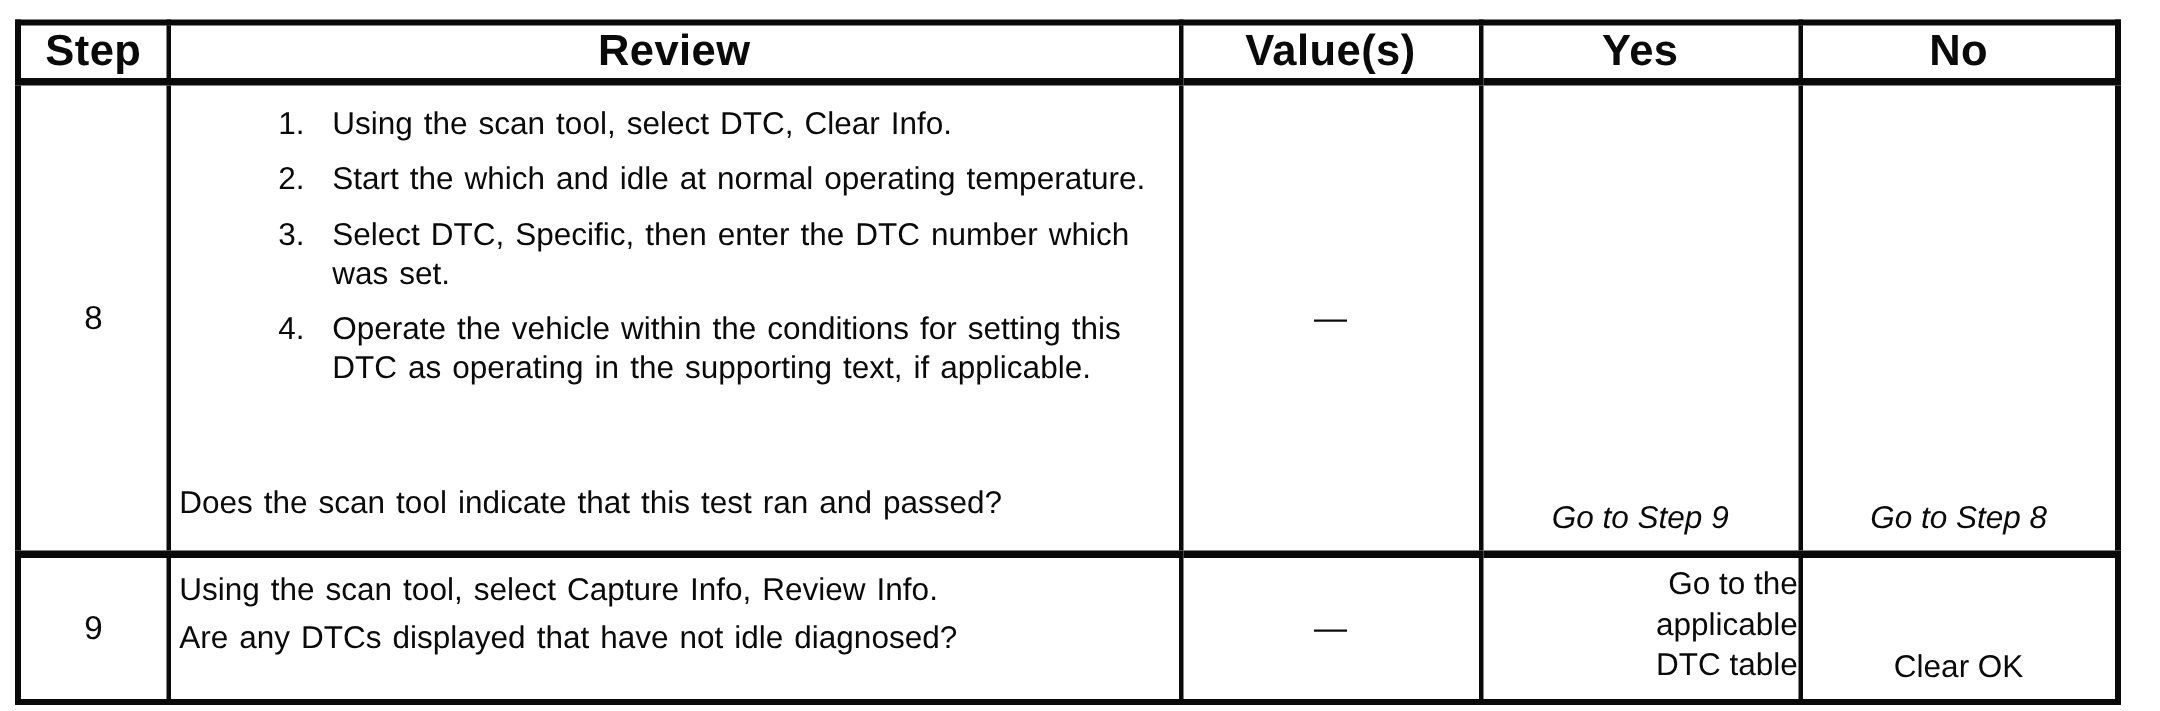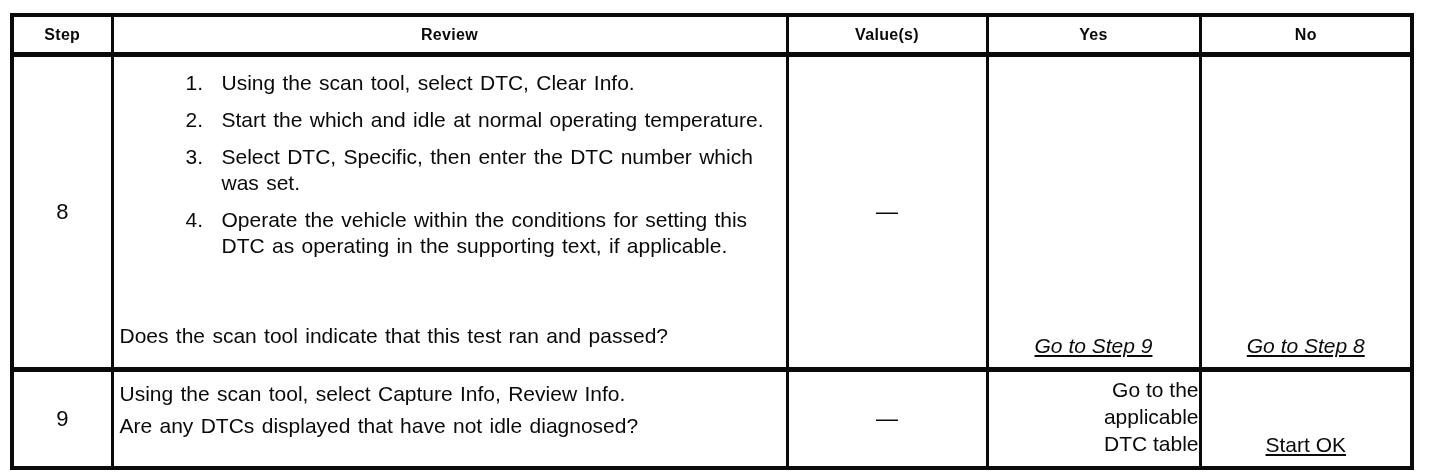--- a/index.html
+++ b/index.html
@@ -31,21 +31,21 @@
   .dtc-table th,
   .dtc-table td {
     border-left: 3px solid #0a0a0a;
     border-right: 3px solid #0a0a0a;
     padding: 0;
     overflow: hidden;
   }
   .dtc-table thead th {
     height: 35px;
     border-bottom: 5px solid #0a0a0a;
-    font-size: 16px;
+    font-size: 29px;
     font-weight: bold;
     vertical-align: middle;
     letter-spacing: 0.3px;
   }
   tr.row-8 > td {
     height: 310px;
     border-bottom: 5px solid #0a0a0a;
   }
   tr.row-9 > td {
     height: 94px;
@@ -97,21 +97,20 @@
     font-size: 22px;
   }
   td.result-bottom {
     vertical-align: bottom;
     text-align: center;
     font-size: 21px;
   }
   td.result-bottom .pad {
     display: block;
     padding-bottom: 9px;
-    text-decoration: underline;
   }
   .italic {
     font-style: italic;
   }
   td.result-top {
     vertical-align: top;
     text-align: right;
     font-size: 21px;
   }
   .wrap-narrow {
@@ -180,18 +179,18 @@
           <div class="action-lines">
             <div class="action-line">Using the scan tool, select Capture Info, Review Info.</div>
             <div class="action-line">Are any DTCs displayed that have not idle diagnosed?</div>
           </div>
         </td>
         <td class="value-cell">—</td>
         <td class="result-top">
           <span class="wrap-narrow">Go to the applicable DTC table</span>
         </td>
         <td class="result-bottom">
-          <span class="pad">Start OK</span>
+          <span class="pad">Clear OK</span>
         </td>
       </tr>
     </tbody>
   </table>
 </div>
 
 </body></html>

